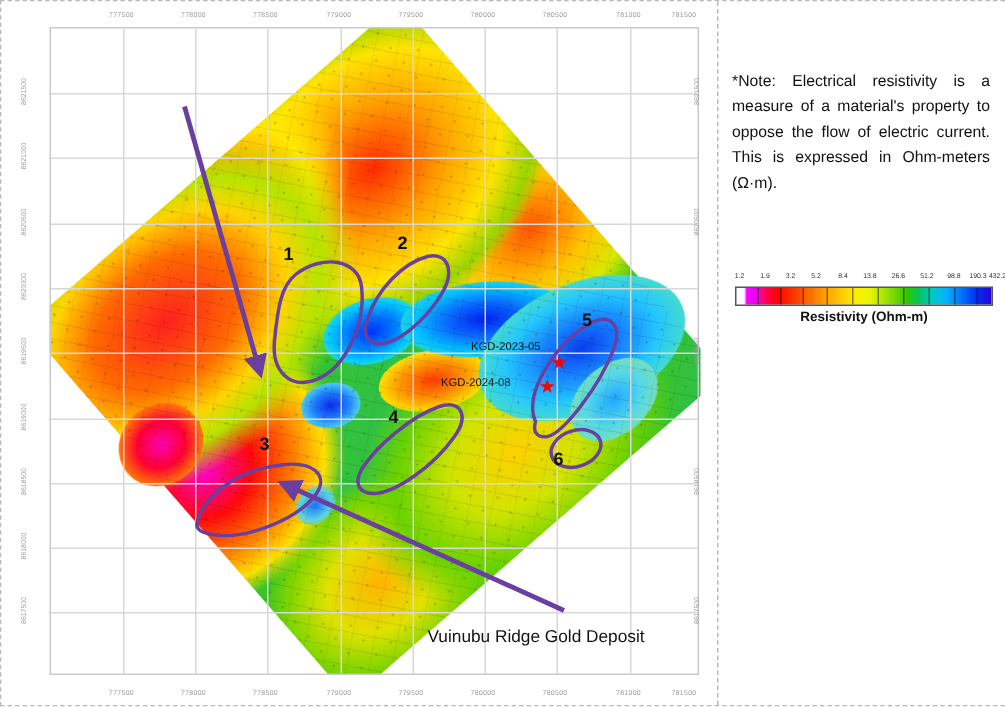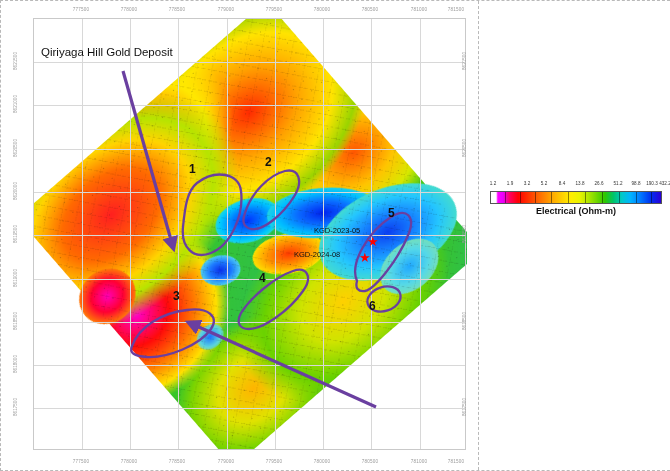--- a/index.html
+++ b/index.html
@@ -299,36 +299,37 @@
 
       <path d="M131,345 C138,326 160,312 186,309 C208,306 218,316 210,328 C198,345 166,357 146,356 C133,355 128,352 131,345 Z" fill="none" stroke="#6a3fa0" stroke-width="2.3"></path>
 
       <path d="M240,312 C250,296 274,276 292,270 C306,265 312,276 302,290 C288,310 262,328 248,328 C238,328 235,321 240,312 Z" fill="none" stroke="#6a3fa0" stroke-width="2.3"></path>
 
       <path d="M356,280 C348,262 368,230 390,216 C406,206 414,216 408,232 C398,258 374,288 364,290 C357,291 354,287 356,280 Z" fill="none" stroke="#6a3fa0" stroke-width="2.3"></path>
 
       <ellipse cx="383" cy="298" rx="17" ry="12" transform="rotate(-18 383 298)" fill="none" stroke="#6a3fa0" stroke-width="2.3"></ellipse>
     </svg>
 
-    <span class="anno-label" style="left:40px; top:45px">Qiriyaga Hill Gold Deposit</span>
+    <span class="anno-label" style="left:284px; top:418px">Vuinubu Ridge Gold Deposit</span>
 
     <span class="anom-num" style="left:188px; top:161px">1</span>
     <span class="anom-num" style="left:264px; top:154px">2</span>
     <span class="anom-num" style="left:172px; top:288px">3</span>
     <span class="anom-num" style="left:258px; top:270px">4</span>
     <span class="anom-num" style="left:387px; top:205px">5</span>
     <span class="anom-num" style="left:368px; top:298px">6</span>
 
     <span class="bh-label" style="left:313px; top:225px">KGD-2023-05</span>
     <span class="star" style="left:366px; top:234px">★</span>
     <span class="bh-label" style="left:293px; top:249px">KGD-2024-08</span>
     <span class="star" style="left:358px; top:250px">★</span>
   </div>
 
   <div id="note-pane">
+    <p id="note-text">*Note: Electrical resistivity is a measure of a material's property to oppose the flow of electric current. This is expressed in Ohm-meters (Ω·m).</p>
 
     <div id="legend">
       <div id="legend-ticks">
         <span style="left:7px">1.2</span>
         <span style="left:24px">1.9</span>
         <span style="left:41px">3.2</span>
         <span style="left:58px">5.2</span>
         <span style="left:76px">8.4</span>
         <span style="left:94px">13.8</span>
         <span style="left:113px">26.6</span>
@@ -342,17 +343,17 @@
         <div class="seg" style="left:17%"></div>
         <div class="seg" style="left:26%"></div>
         <div class="seg" style="left:35%"></div>
         <div class="seg" style="left:45%"></div>
         <div class="seg" style="left:55%"></div>
         <div class="seg" style="left:65%"></div>
         <div class="seg" style="left:75%"></div>
         <div class="seg" style="left:85%"></div>
         <div class="seg" style="left:94%"></div>
       </div>
-      <div id="legend-title">Electrical (Ohm-m)</div>
+      <div id="legend-title">Resistivity (Ohm-m)</div>
     </div>
   </div>
 
 </div>
 
 </body></html>

